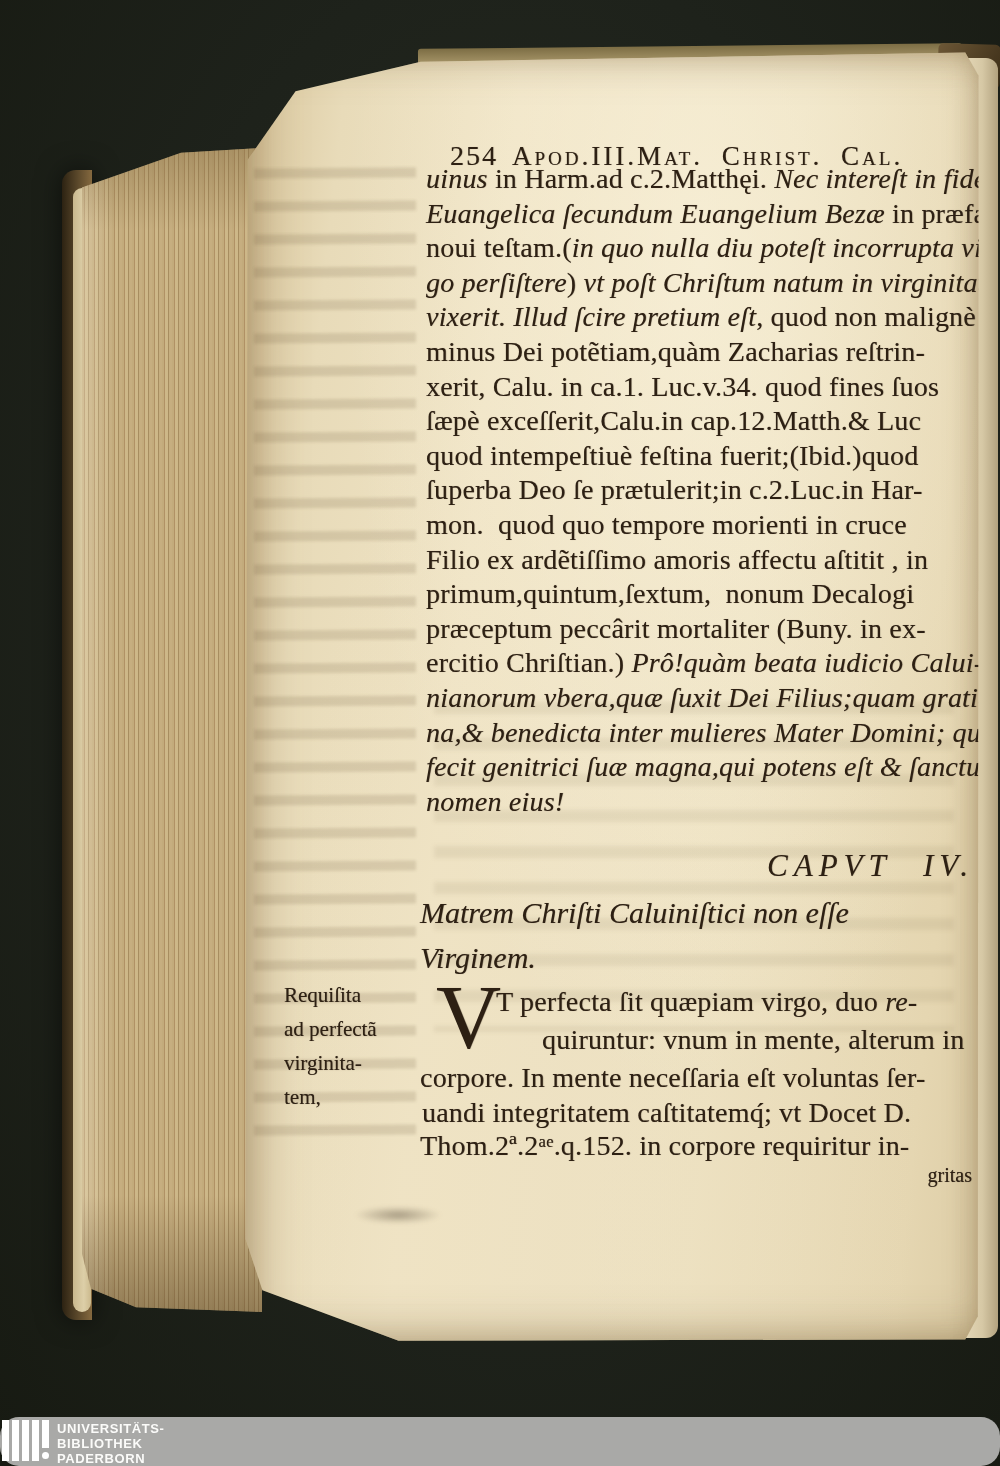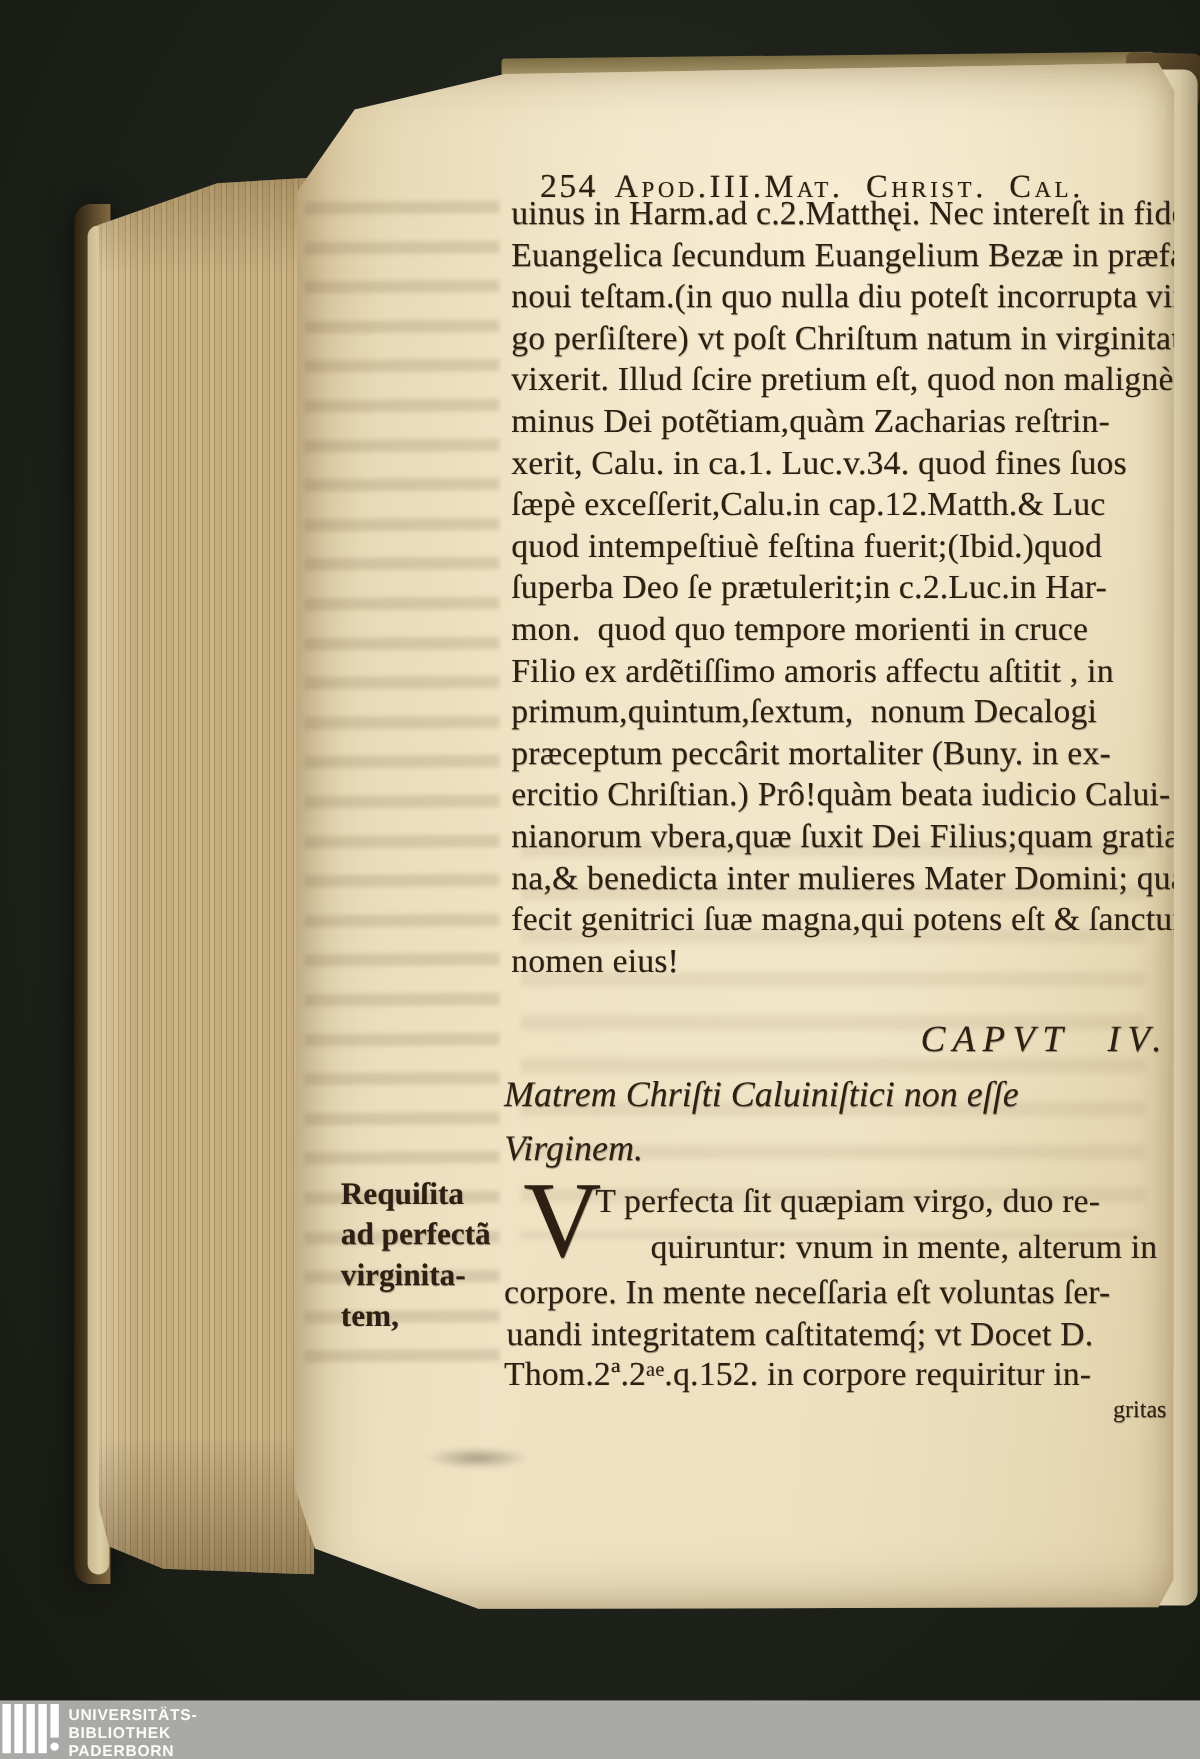--- a/index.html
+++ b/index.html
@@ -45,38 +45,38 @@
   .smudge{position:absolute;left:110px;top:1156px;width:88px;height:18px;border-radius:50%;
     background:radial-gradient(ellipse, rgba(62,50,34,.4), rgba(0,0,0,0) 70%);filter:blur(2px);}
   
   .page, .page *{color:#2d2013;}
   .ink{text-shadow:.4px .3px .7px rgba(45,32,19,.45);}
   .running-head{position:absolute;left:182px;top:72px;white-space:pre;}
   .page-num{font-size:28px;letter-spacing:2px;}
   .head-title{font-variant:small-caps;font-size:27px;letter-spacing:3px;word-spacing:9px;margin-left:14px;}
   .p1{position:absolute;left:182px;top:112px;width:560px;}
   .p1 .tline{height:34.6px;line-height:34.6px;font-size:28px;white-space:pre;letter-spacing:.2px;}
-  .it{margin-top:29px;}
+  .it{font-style:italic;margin-top:29px;}
   .caput{position:absolute;left:182px;top:798px;width:548px;text-align:right;
     font-style:italic;font-size:31px;letter-spacing:6px;word-spacing:18px;}
   .subtitle{position:absolute;left:176px;top:840px;width:560px;}
   .subtitle .mline{line-height:45px;font-size:30px;font-style:italic;white-space:pre;}
   .margin-note{position:absolute;left:40px;top:928px;width:150px;}
-  .margin-note .mline{line-height:34px;font-size:26px;font-weight:bold;white-space:pre;}
+  .margin-note .mline{line-height:34px;font-size:21px;font-weight:normal;white-space:pre;}
   .dropcap{position:absolute;left:192px;top:930px;font-size:90px;line-height:76px;}
   .p2 .tline{position:absolute;font-size:28px;white-space:pre;letter-spacing:.2px;}
   .p2 .tline:nth-child(1){left:252px;top:936px;}
   .p2 .tline:nth-child(2){left:268px;top:974px;margin-left:30px;}
   .p2 .tline:nth-child(3){left:176px;top:1012px;}
   .p2 .tline:nth-child(4){left:178px;top:1047px;}
   .p2 .tline:nth-child(5){left:176px;top:1080px;}
   .catchword{position:absolute;left:182px;top:1114px;width:546px;text-align:right;font-size:20px;}
   
   .banner{position:absolute;left:0;top:1417px;width:1000px;height:49px;background:#a9a9a7;
-    font-family:"Liberation Sans","DejaVu Sans",sans-serif;}
+    font-family:"Liberation Sans","DejaVu Sans",sans-serif;border-radius:19px;}
   .logo-bars{position:absolute;left:2px;top:3px;width:52px;height:44px;}
   .bar{position:absolute;top:0;width:7px;height:41px;background:#ffffff;}
   .bar1{left:0;} .bar2{left:10px;} .bar3{left:20px;} .bar4{left:30px;}
   .bar5{left:40px;height:28px;}
   .bar-dot{position:absolute;left:40px;top:32px;width:7px;height:7px;border-radius:50%;background:#ffffff;}
   .logo-text{position:absolute;left:57px;top:4px;color:#fbfbf9;font-size:13px;font-weight:bold;
     letter-spacing:.6px;line-height:15px;}
 </style>
 </head>
 <body>

